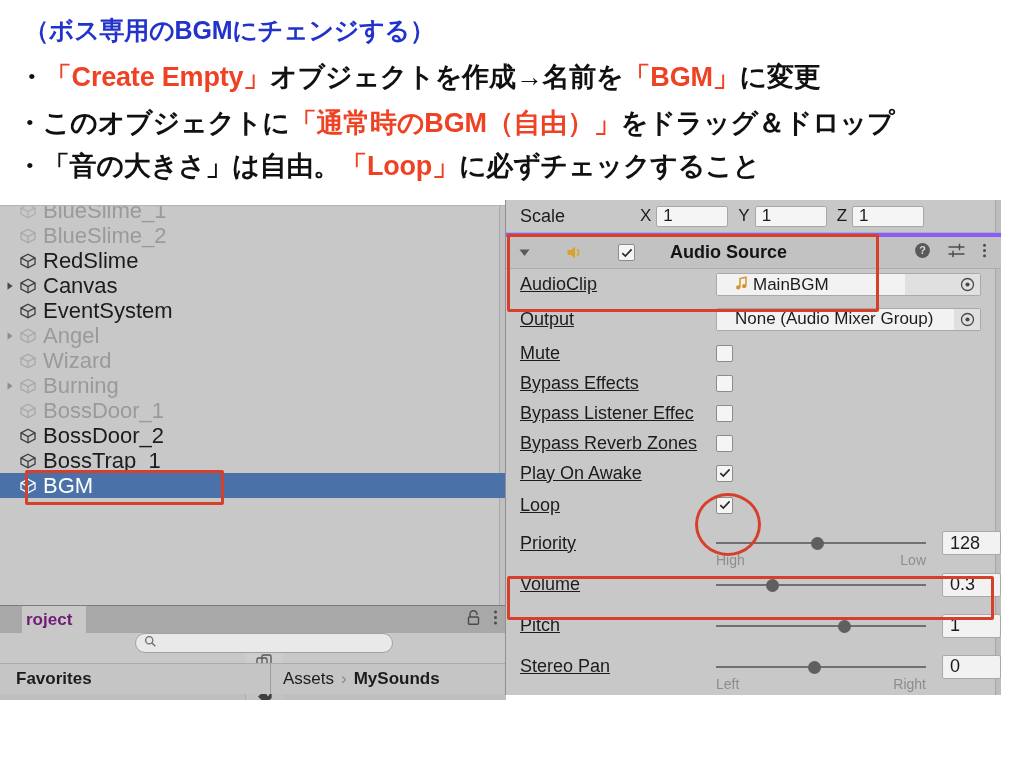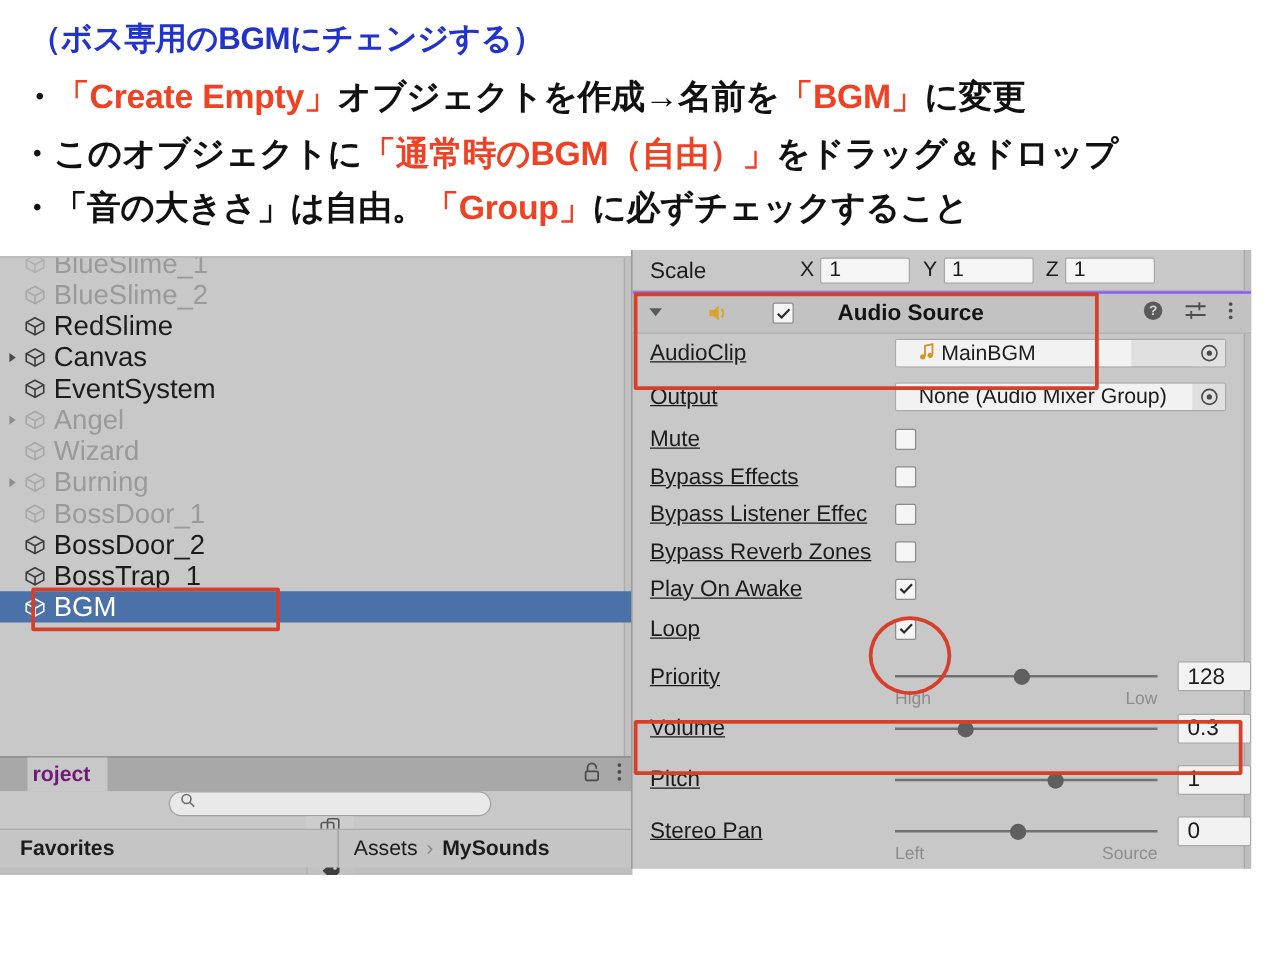--- a/index.html
+++ b/index.html
@@ -166,21 +166,21 @@
     background: #f5f5f5; border: 1px solid #a8a8a8; border-radius: 2px;
     height: 21px; width: 72px;
     display: flex; align-items: center;
     padding-left: 6px; box-sizing: border-box;
     font-size: 17px; color: #1c1c1c;
   }
 
   .comp-header {
     position: relative; height: 31px;
     background: #c2c2c2;
-    border-top: 2px solid #8b5cf6;
+    border-top: 4px solid #8b5cf6;
     border-bottom: 1px solid #aeaeae;
     display: flex; align-items: center;
     padding-left: 12px;
     gap: 24px;
   }
   .foldout { margin-right: 10px; }
   .spk-icon { margin-right: 9px; display: flex; }
   .chk {
     width: 17px; height: 17px;
     background: #f5f5f5; border: 1px solid #8c8c8c; border-radius: 2px;
@@ -279,21 +279,21 @@
 
     <div class="tline t-b1">
       <span class="bullet-dot">・</span><span class="hi">「Create Empty」</span><span>オブジェクトを作成→名前を</span><span class="hi">「BGM」</span><span>に変更</span>
     </div>
 
     <div class="tline t-b2">
       <span class="bullet-dot">・</span><span>このオブジェクトに</span><span class="hi">「通常時のBGM（自由）」</span><span>をドラッグ＆ドロップ</span>
     </div>
 
     <div class="tline t-b3">
-      <span class="bullet-dot">・</span><span>「音の大きさ」は自由。</span><span class="hi">「Group」</span><span>に必ずチェックすること</span>
+      <span class="bullet-dot">・</span><span>「音の大きさ」は自由。</span><span class="hi">「Loop」</span><span>に必ずチェックすること</span>
     </div>
   </div>
 
   <div class="unity-area">
 
     <div class="hierarchy">
       <div class="h-scrollband"></div>
 
       <div style="margin-top:-8px">
 
@@ -673,21 +673,21 @@
           <span class="valfield">1</span>
         </div>
 
         <div class="prop-row" style="height:41px">
           <span class="prop-label">Stereo Pan</span>
           <span class="slider-wrap">
             <span class="track"></span>
             <span class="knob" style="left:44%"></span>
             <span class="slider-end-labels">
               <span>Left</span>
-              <span>Source</span>
+              <span>Right</span>
             </span>
           </span>
           <span class="valfield">0</span>
         </div>
 
       </div>
     </div>
 
     <div class="anno-box" style="left:25px; top:265px; width:193px; height:29px;"></div>
 

